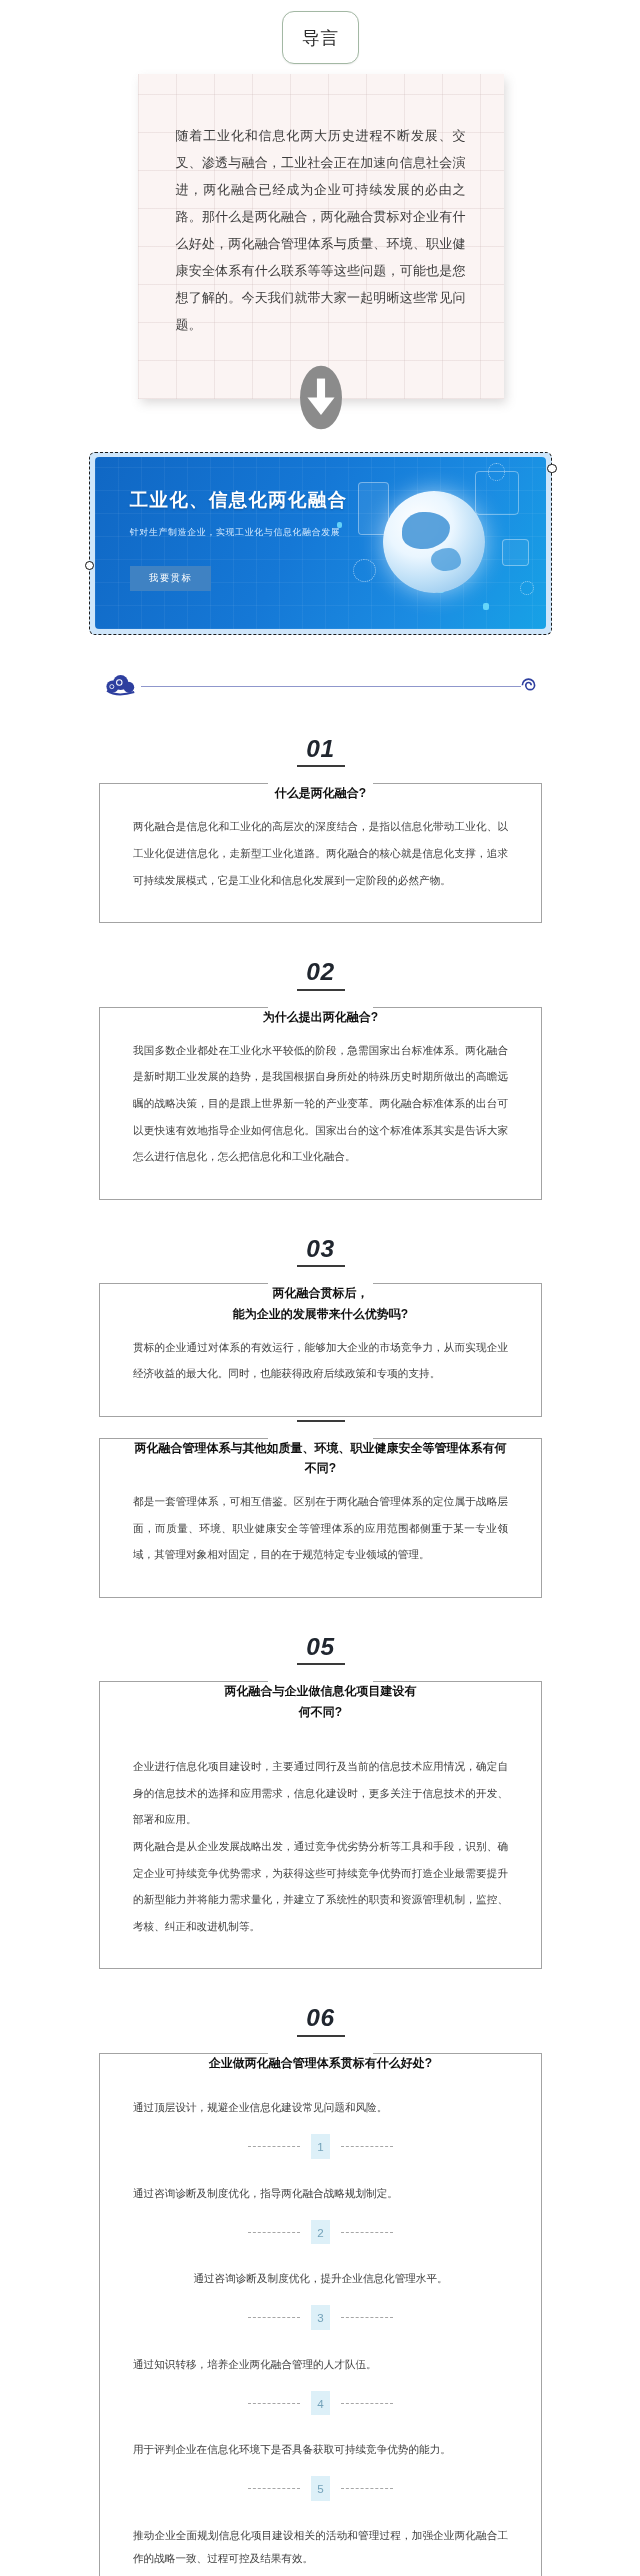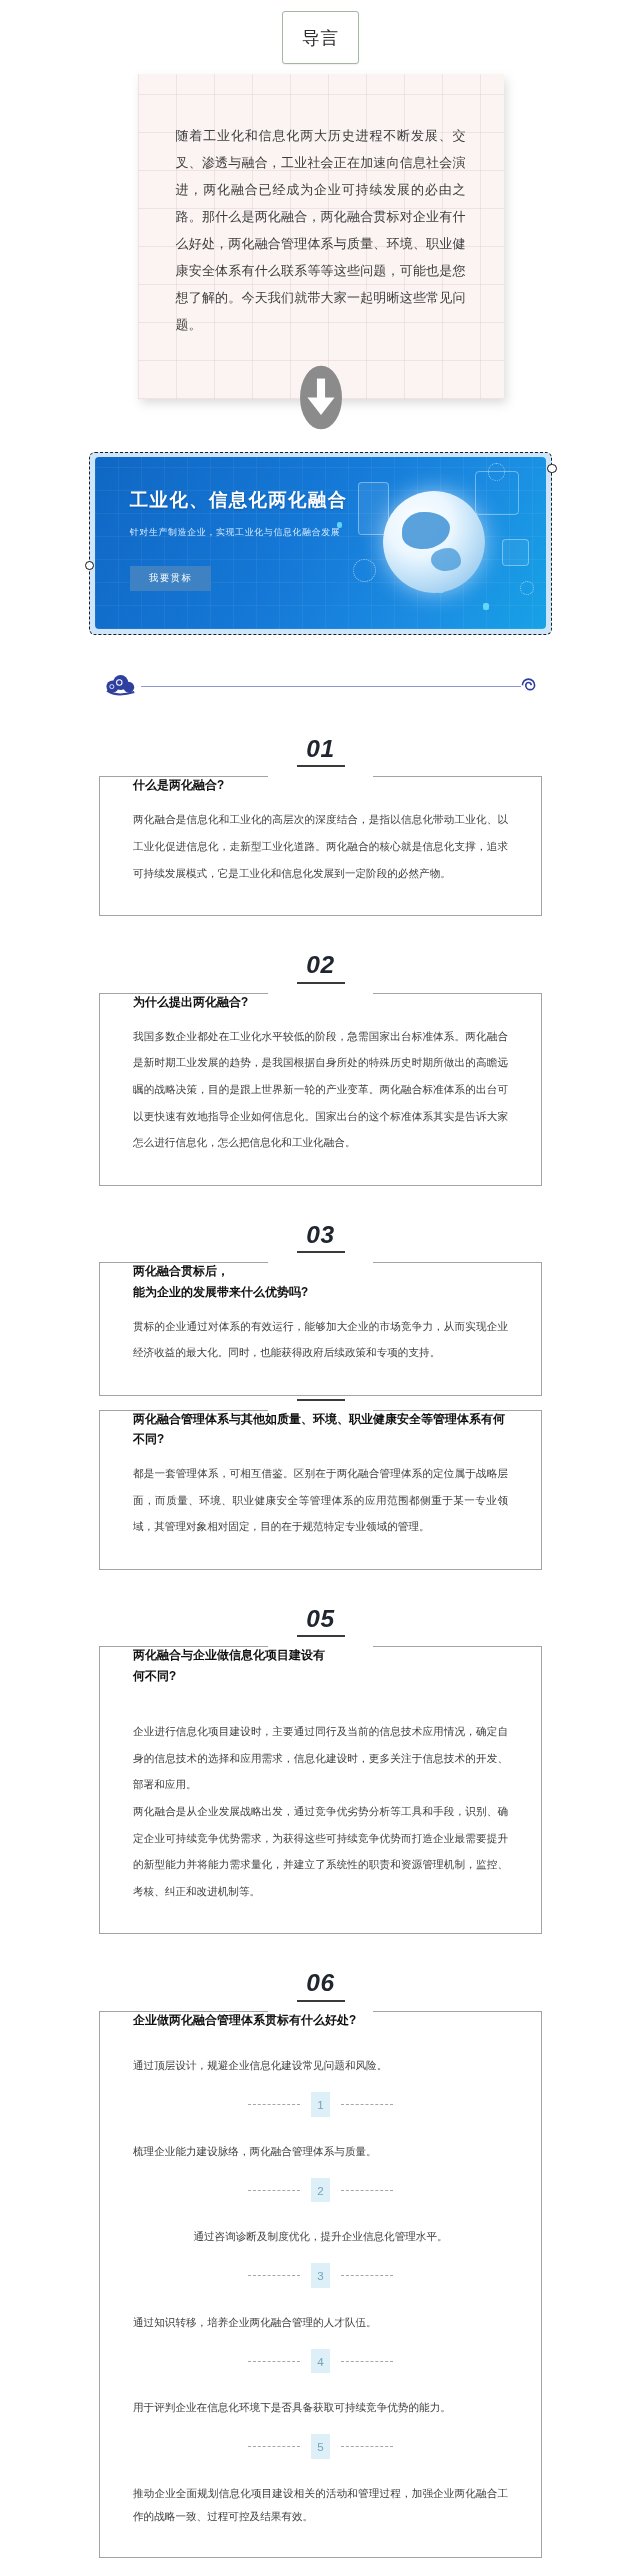--- a/index.html
+++ b/index.html
@@ -1,21 +1,21 @@
 <!DOCTYPE html>
 <html style="font-size:11px"><head>
 <meta charset="utf-8">
 <style>
   * { margin:0; padding:0; box-sizing:border-box; }
   html,body { background:#ffffff; font-family:"Liberation Sans","DejaVu Sans",sans-serif; color:#333; }
   .page { width:641px; margin:0 auto; padding-top:11px; padding-bottom:20.4px; }
 
   
   .badge-wrap { text-align:center; margin-bottom:9.5px; }
-  .intro-badge { display:inline-block; border:0.7px solid #a3b8a4; border-radius:3px;
+  .intro-badge { display:inline-block; border:0.7px solid #a3b8a4; border-radius:12px;
     padding:13.6px 19px; font-size:17.7px; color:#2b2b2b; letter-spacing:0.7px; background:#fff;
     box-shadow:0 0.7px 1.4px rgba(0,0,0,.06); }
 
   
   .intro-box { position:relative; width:366px; margin:0 auto;
     background-color:#fbf4f3;
     background-image:
       repeating-linear-gradient(0deg, rgba(205,185,185,.28) 0 0.7px, transparent 0.7px 38px),
       repeating-linear-gradient(90deg, rgba(205,185,185,.28) 0 0.7px, transparent 0.7px 38px);
     padding:48px 38px 61px 38px;
@@ -68,21 +68,21 @@
   .orn-line { flex:1; height:1.4px; background:#8f97cc; }
 
   
   .sec { width:443px; margin:0 auto; }
   .sec-num { text-align:center; font-size:24.5px; font-weight:800; font-style:italic;
     color:#20262f; margin-top:35px; letter-spacing:0.7px; }
   .sec-num-bar { width:48px; height:2px; background:#3a3a3a; margin:2.7px auto 6.8px auto; }
   .qbox { position:relative; border:0.7px solid #a3a3a3; border-top:none; padding:0 33px 29px 33px; }
   .qbox::before, .qbox::after { content:""; position:absolute; top:0; height:0.7px; background:#a3a3a3; width:38%; }
   .qbox::before { left:0; } .qbox::after { right:0; }
-  .qtitle { margin-top:9px; margin-bottom:9.5px;font-family:Liberation Mono, monospace; }
+  .qtitle { text-align:center; margin-top:16px; margin-bottom:9.5px; }
   .qtitle-line { font-size:12px; font-weight:bold; color:#101010; line-height:20.4px; }
   .qtitle-line:empty { display:none; }
   .qbox p.body { font-size:10.6px; line-height:26.6px; color:#3d3d3d; text-align:justify; margin-top:6.8px; }
 
   
   .benefit { font-size:10.6px; line-height:23px; color:#3d3d3d; margin-top:23px; text-align:justify; }
   .benefit.center { text-align:center; }
   .num-divider { display:flex; align-items:center; justify-content:center; margin-top:15px; }
   .dashes { width:52px; border-top:1.4px dashed #a6a6a6; }
   .num-chip { margin:0 11px; min-width:19px; height:24.5px; padding:0 4.1px; background:#ddf0f8;
@@ -216,21 +216,21 @@
           <div class="qtitle-line">企业做两化融合管理体系贯标有什么好处?</div>
         </div>
 
       <p class="benefit">通过顶层设计，规避企业信息化建设常见问题和风险。</p>
       <div class="num-divider">
           <span class="dashes"></span>
           <span class="num-chip">1</span>
           <span class="dashes"></span>
         </div>
 
-      <p class="benefit">梳理企业能力建设脉络，两化融合管理体系与质量。</p>
+      <p class="benefit">通过咨询诊断及制度优化，指导两化融合战略规划制定。</p>
       <div class="num-divider">
           <span class="dashes"></span>
           <span class="num-chip">2</span>
           <span class="dashes"></span>
         </div>
 
       <p class="benefit center">通过咨询诊断及制度优化，提升企业信息化管理水平。</p>
       <div class="num-divider">
           <span class="dashes"></span>
           <span class="num-chip">3</span>

